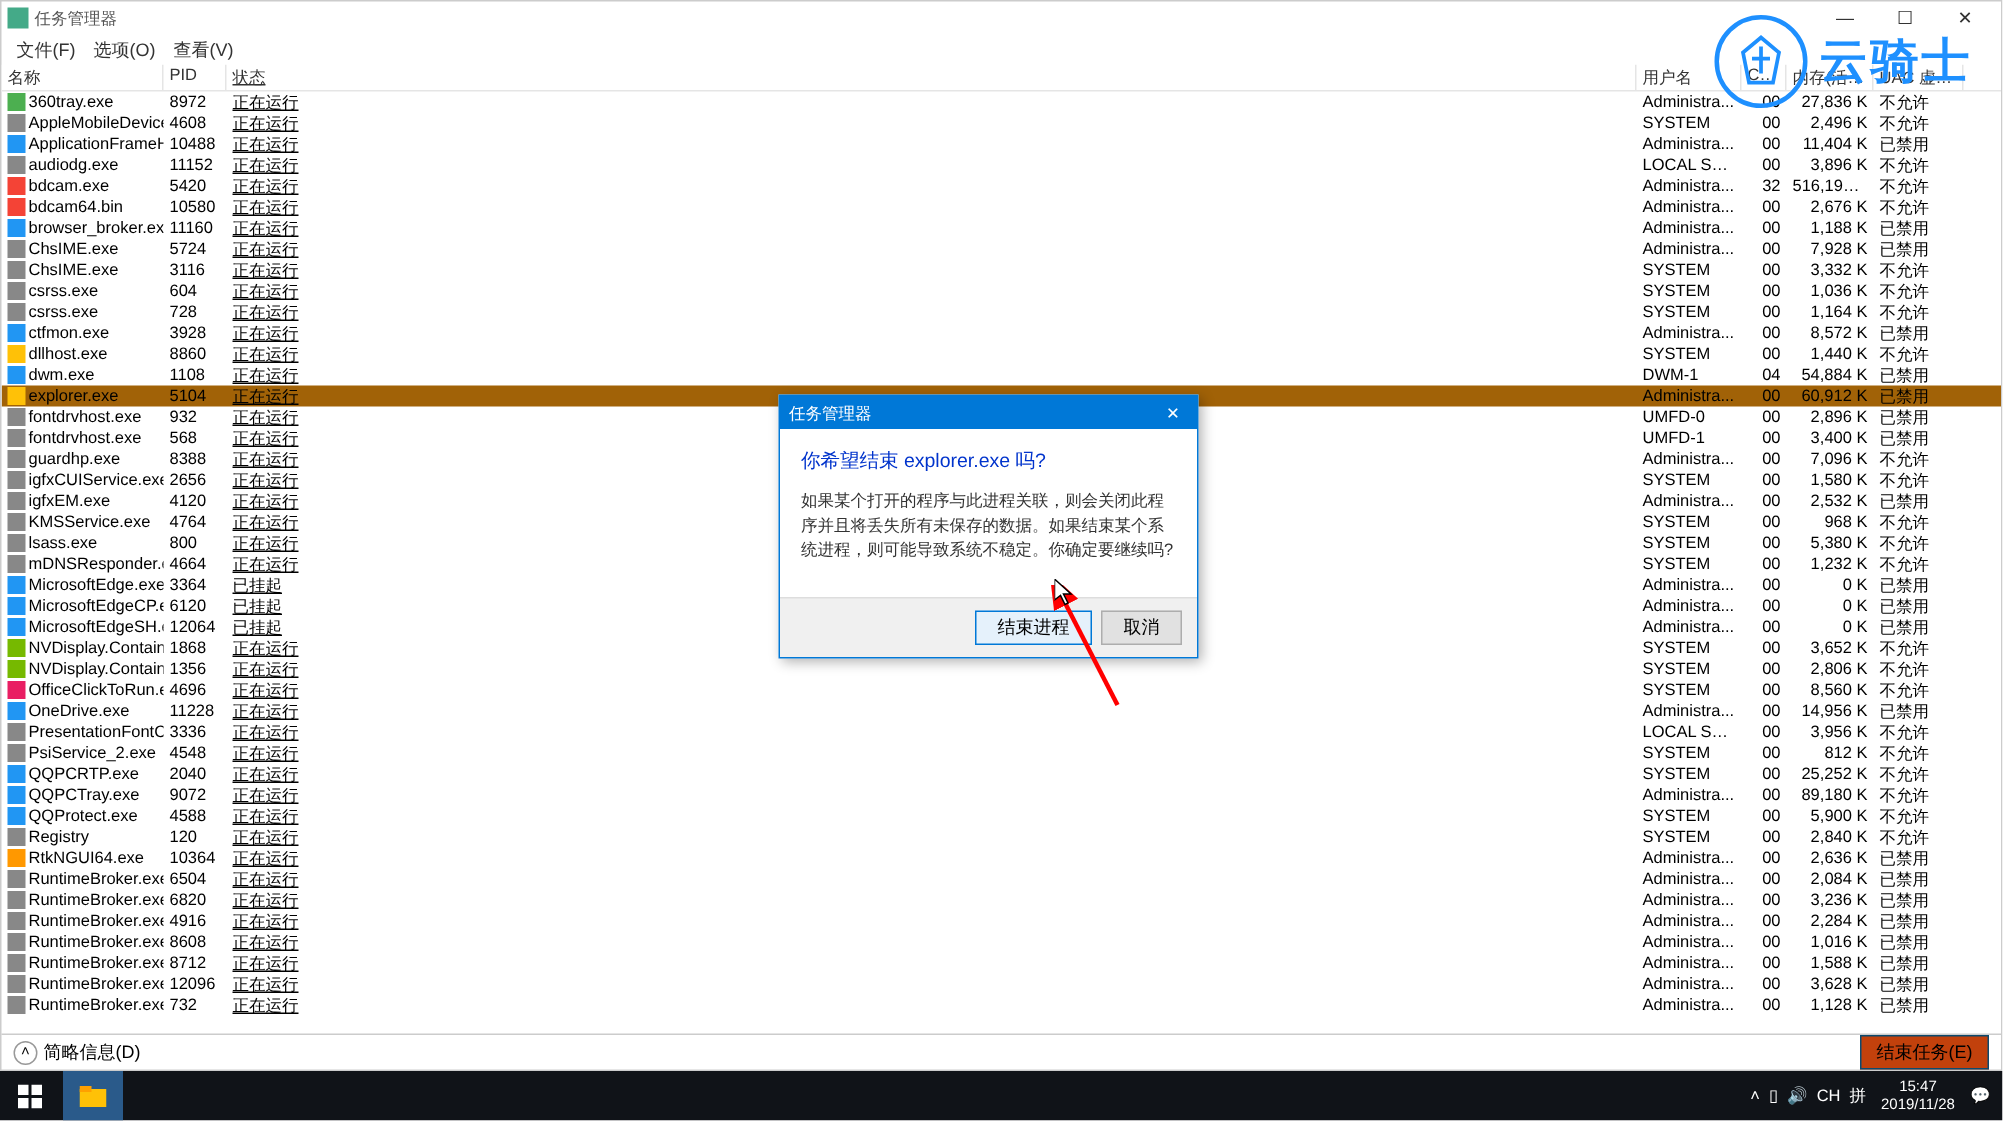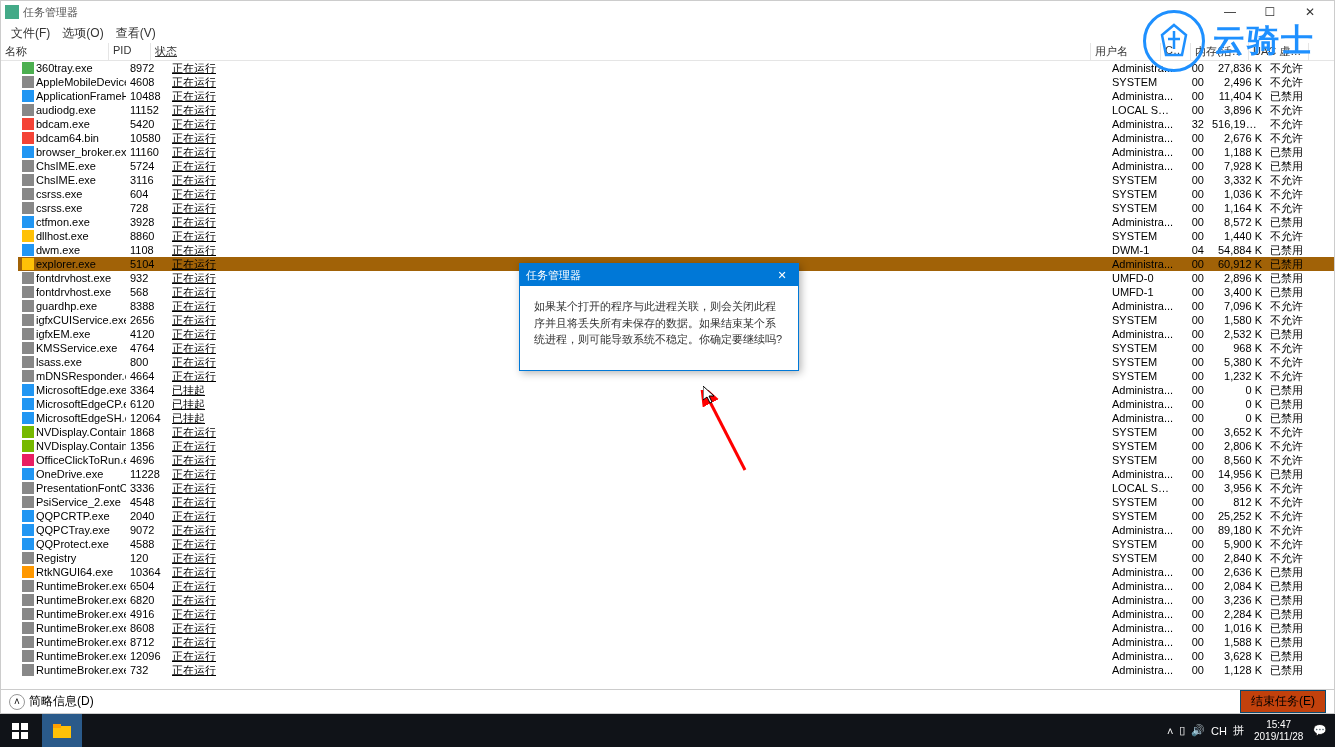--- a/index.html
+++ b/index.html
@@ -15,21 +15,21 @@
 .menubar span { padding: 2px 6px; }
 
 .tabs { height: 22px; display: flex; border-bottom: 1px solid #ccc; padding-left: 4px; }
 .tab { padding: 2px 8px; font-size: 12px; border: 1px solid transparent; border-bottom: none; margin-right: 2px; }
 .tab.active { background: #fff; border-color: #ccc; position: relative; top: 1px; }
 
 .table-container { flex: 1; overflow: hidden; position: relative; }
 .table-header { display: flex; height: 18px; background: #fff; border-bottom: 1px solid #e5e5e5; font-size: 11px; color: #333; }
 .table-header .col { padding: 1px 4px; border-right: 1px solid #e5e5e5; overflow: hidden; white-space: nowrap; text-overflow: ellipsis; }
 .table-body { overflow-y: auto; height: calc(100% - 18px); }
-.row { display: flex; height: 14px; font-size: 11px; align-items: center; margin-left: 17px; }
+.row { display: flex; height: 14px; font-size: 11px; align-items: center; }
 .row.selected { background: #a16207; }
 .row .col { padding: 0 4px; overflow: hidden; white-space: nowrap; text-overflow: ellipsis; }
 .row-icon { width: 12px; height: 12px; display: inline-block; margin-right: 2px; vertical-align: middle; flex-shrink: 0; }
 
 .col-name { width: 108px; display: flex; align-items: center; }
 .col-pid { width: 42px; }
 .col-status { width: 940px; text-decoration: underline; }
 .col-user { width: 70px; }
 .col-cpu { width: 30px; text-align: right; }
 .col-mem { width: 58px; text-align: right; }
@@ -639,21 +639,26 @@
     </div>
   </div>
 </div>
 
 <div class="dialog">
   <div class="dialog-titlebar">
     <span>任务管理器</span>
     <span class="dialog-close">✕</span>
   </div>
   <div class="dialog-body">
+    <div class="dialog-heading">你希望结束 explorer.exe 吗?</div>
     <div class="dialog-text">如果某个打开的程序与此进程关联，则会关闭此程序并且将丢失所有未保存的数据。如果结束某个系统进程，则可能导致系统不稳定。你确定要继续吗?</div>
+  </div>
+  <div class="dialog-buttons">
+    <button class="dialog-btn primary">结束进程</button>
+    <button class="dialog-btn">取消</button>
   </div>
 </div>
 
 <svg class="arrow" width="60" height="90">
   <defs>
       <marker id="ah" markerWidth="10" markerHeight="10" refX="2" refY="3" orient="auto">
         <path d="M0,0 L0,6 L8,3 z" fill="#ff0000"></path>
       </marker>
     </defs>
   <line x1="45" y1="80" x2="8" y2="8" stroke="#ff0000" stroke-width="3" marker-end="url(#ah)"></line>

